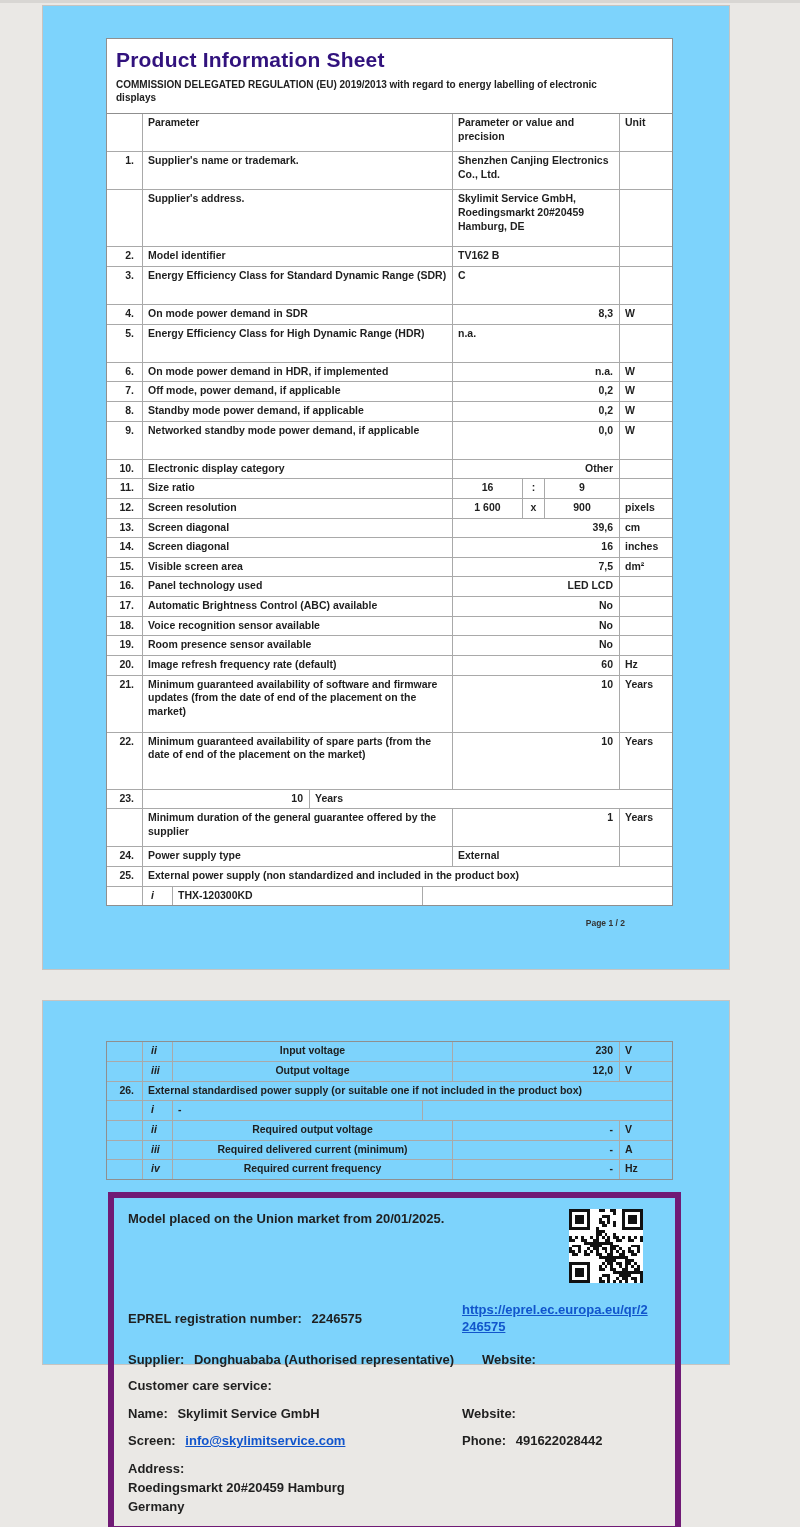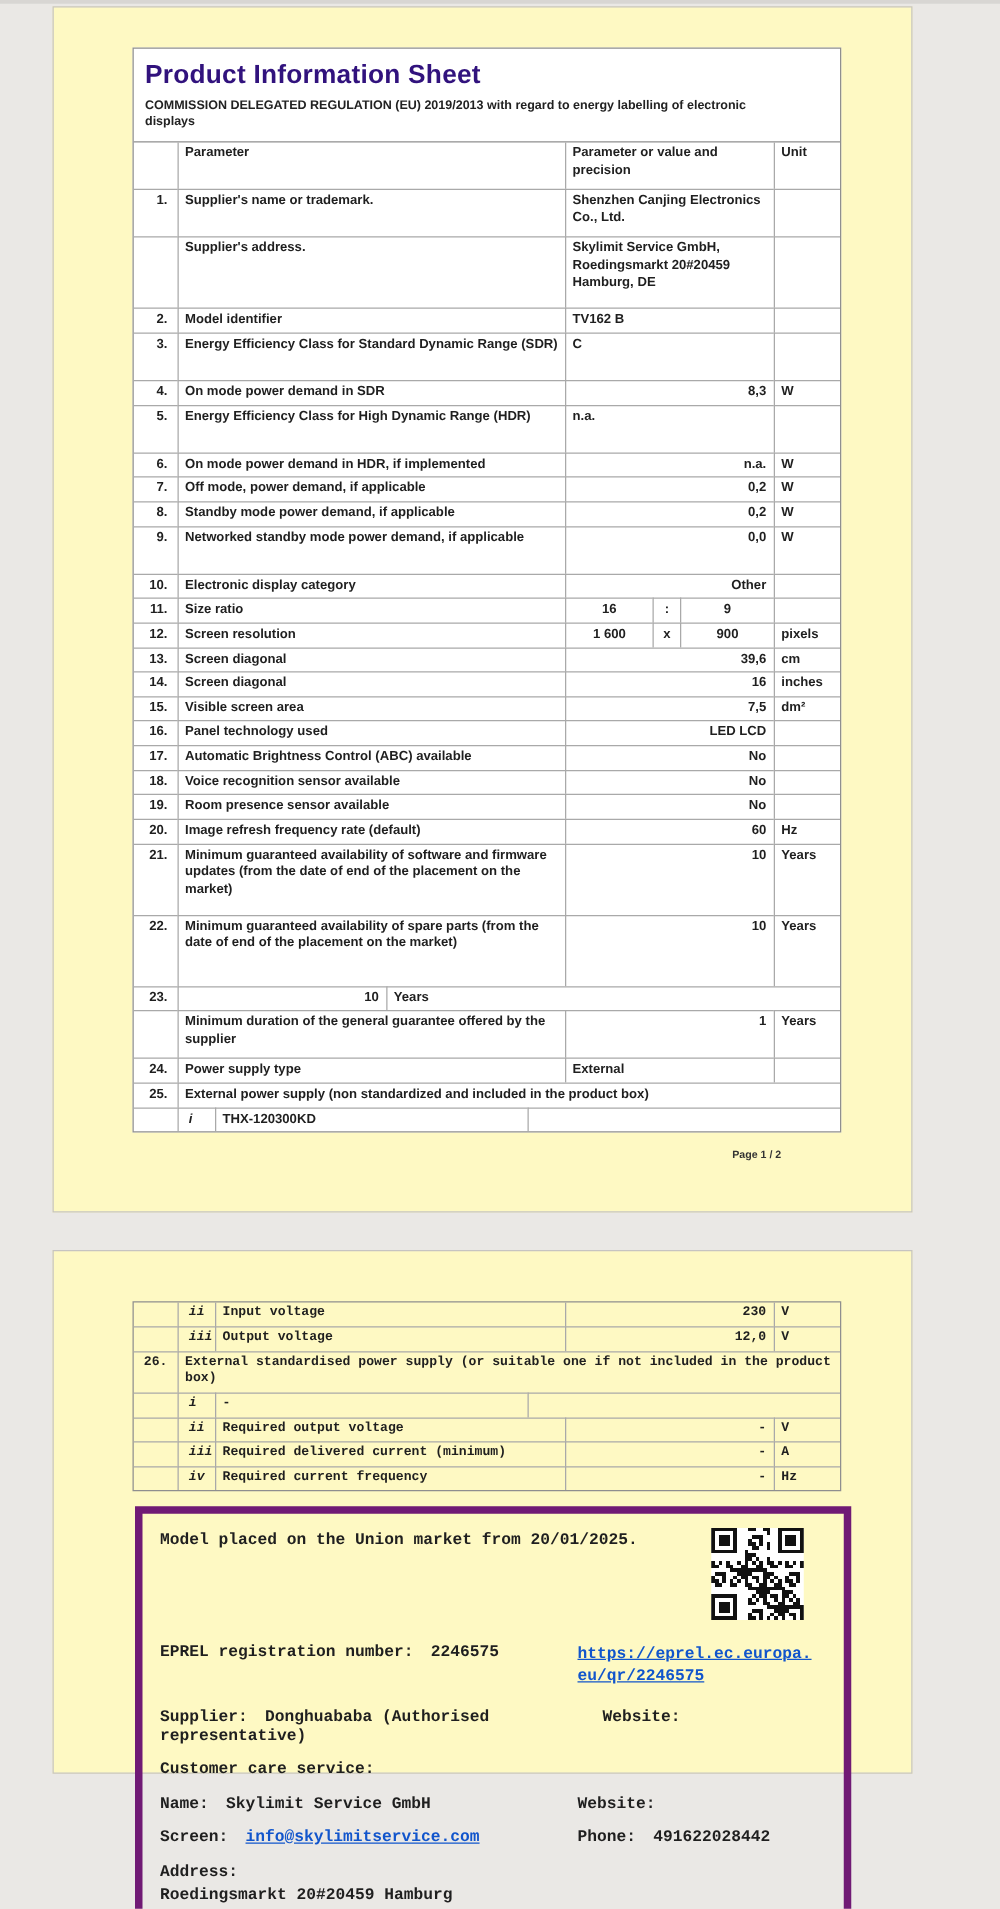--- a/index.html
+++ b/index.html
@@ -4,25 +4,25 @@
 <style>
   html,body{margin:0;padding:0;}
   body{
     width:800px;height:1527px;position:relative;overflow:hidden;
     background:#eae8e5;
     font-family:"Liberation Sans", sans-serif;
     color:#1f1f1f;
   }
   body::before{content:"";position:absolute;left:0;top:0;width:800px;height:3px;background:#d8d6d3;}
   .page{
-    position:absolute;left:42px;width:688px;background:#fef9c3;
+    position:absolute;left:42px;width:688px;background:#7dd3fc;
     border:1px solid #c6c4c1;box-sizing:border-box;
   }
   #page1{top:5px;height:965px;}
-  #page2{top:1000px;height:419px;font-family:Liberation Mono, monospace;}
+  #page2{top:1000px;height:365px;}
 
   .content-box{
     margin-left:63px;margin-top:32px;width:567px;
     border:1px solid #8f8f8f;box-sizing:border-box;background:#fff;
   }
   .title{
     color:#31127d;font-size:21px;font-weight:700;
     padding:9px 10px 4px 9px;letter-spacing:0.2px;
   }
   .subtitle{
@@ -42,42 +42,42 @@
   .cell.merge{border-top:none;}
   .num{width:35px;text-align:right;padding-right:8px;flex:none;}
   .param{width:310px;flex:none;}
   .value{width:167px;flex:none;}
   .value.right{text-align:right;padding-right:6px;}
   .unit{flex:1;}
   .rA{width:70px;text-align:center;flex:none;}
   .rB{width:22px;text-align:center;flex:none;}
   .rC{width:75px;text-align:center;flex:none;}
   .marker{width:30px;font-style:italic;padding-left:8px;flex:none;}
-  .subparam{width:280px;flex:none;}
+  .subparam{width:280px;flex:none;text-align:center;}
   .subspan{flex:1;width:auto;}
   .spancell{flex:1;}
   .h1{min-height:19px;}
   .h2{min-height:38px;}
   .h3{min-height:57px;}
   .hdr .cell{min-height:37px;}
 
   .page-footer{
     text-align:right;padding-right:104px;margin-top:12px;
     font-size:8.5px;font-weight:700;color:#333;
   }
 
   
   #p2-table-wrap{margin-left:63px;margin-top:40px;width:567px;border:1px solid #8f8f8f;box-sizing:border-box;}
   #p2-table-wrap .doc-table{border-top:none;}
   .info-box{
     margin-left:65px;margin-top:12px;width:573px;min-height:300px;
     border:6px solid #701a75;box-sizing:border-box;
     padding:11px 28px 10px 14px;font-weight:700;font-size:13px;
   }
-  .info-row{display:flex;}
+  .info-row{display:flex;align-items:center;}
   .info-left{width:334px;flex:none;}
   .info-right{flex:1;}
   .market-row{align-items:flex-start;justify-content:space-between;}
   .market-text{padding-top:2px;max-width:430px;line-height:1.3;}
   .qr{width:74px;height:74px;margin-right:4px;flex:none;}
   .lbl{margin-right:6px;}
   .inline{display:inline;}
   a.link, .link{color:#1155cc;text-decoration:underline;font-weight:700;cursor:pointer;}
   .eprel-link{display:inline-block;width:192px;word-break:break-all;line-height:1.35;}
   .m-eprel{margin-top:18px;}

